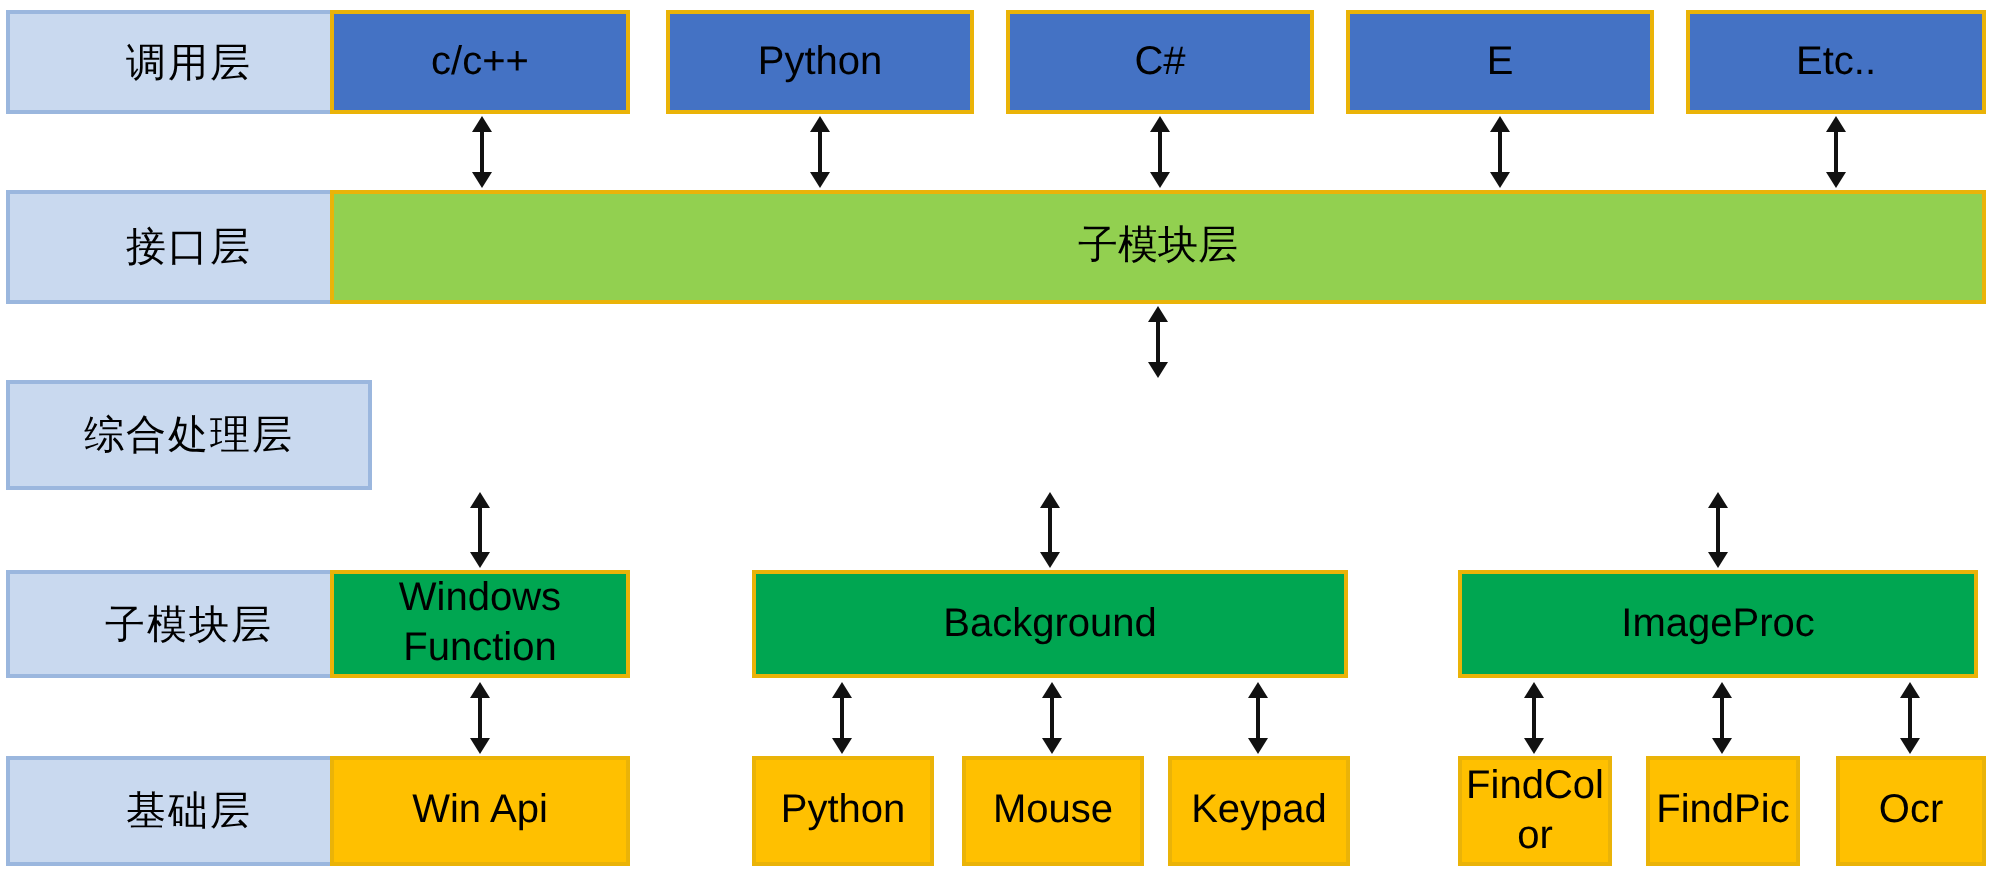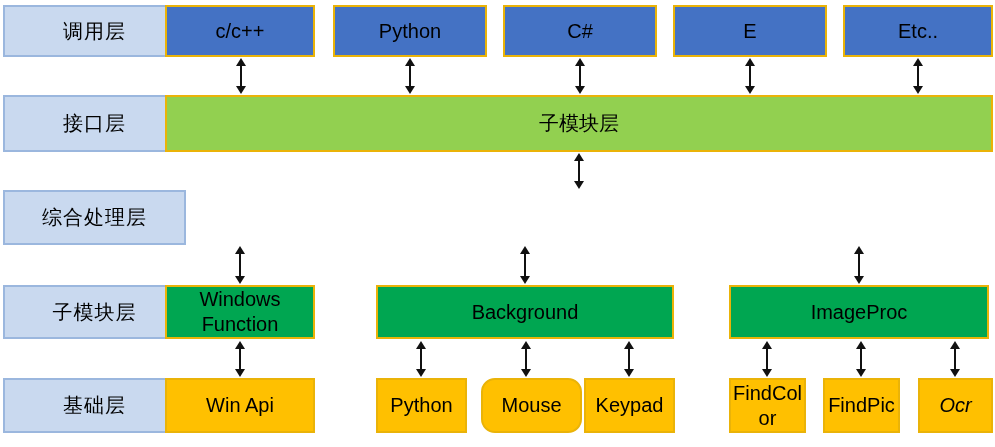--- a/index.html
+++ b/index.html
@@ -60,25 +60,25 @@
 
   <div class="bar green-bar" style="left:165px;top:95px;width:828px;height:57px;">子模块层</div>
 
 
   <div class="box green-box" style="left:376px;top:285px;width:298px;height:54px;">Background</div>
   <div class="box green-box" style="left:165px;top:285px;width:150px;height:54px;">Windows Function</div>
   <div class="box green-box" style="left:729px;top:285px;width:260px;height:54px;text-align:right;">ImageProc</div>
 
   <div class="box orange" style="left:165px;top:378px;width:150px;height:55px;text-align:right;">Win Api</div>
   <div class="box orange" style="left:376px;top:378px;width:91px;height:55px;">Python</div>
-  <div class="box orange" style="left:481px;top:378px;width:101px;height:55px;border-radius:14px;">Mouse</div>
+  <div class="box orange" style="left:481px;top:378px;width:91px;height:55px;">Mouse</div>
   <div class="box orange" style="left:584px;top:378px;width:91px;height:55px;">Keypad</div>
   <div class="box orange narrow" style="left:729px;top:378px;width:77px;height:55px;">FindColor</div>
   <div class="box orange narrow" style="left:823px;top:378px;width:77px;height:55px;">FindPic</div>
-  <div class="box orange" style="left:918px;top:378px;width:75px;height:55px;font-style:italic;">Ocr</div>
+  <div class="box orange" style="left:918px;top:378px;width:75px;height:55px;">Ocr</div>
 
   <div class="varrow" style="left:241px;top:58px;height:36px;">
       <i></i>
     </div>
   <div class="varrow" style="left:410px;top:58px;height:36px;">
       <i></i>
     </div>
   <div class="varrow" style="left:580px;top:58px;height:36px;">
       <i></i>
     </div>

